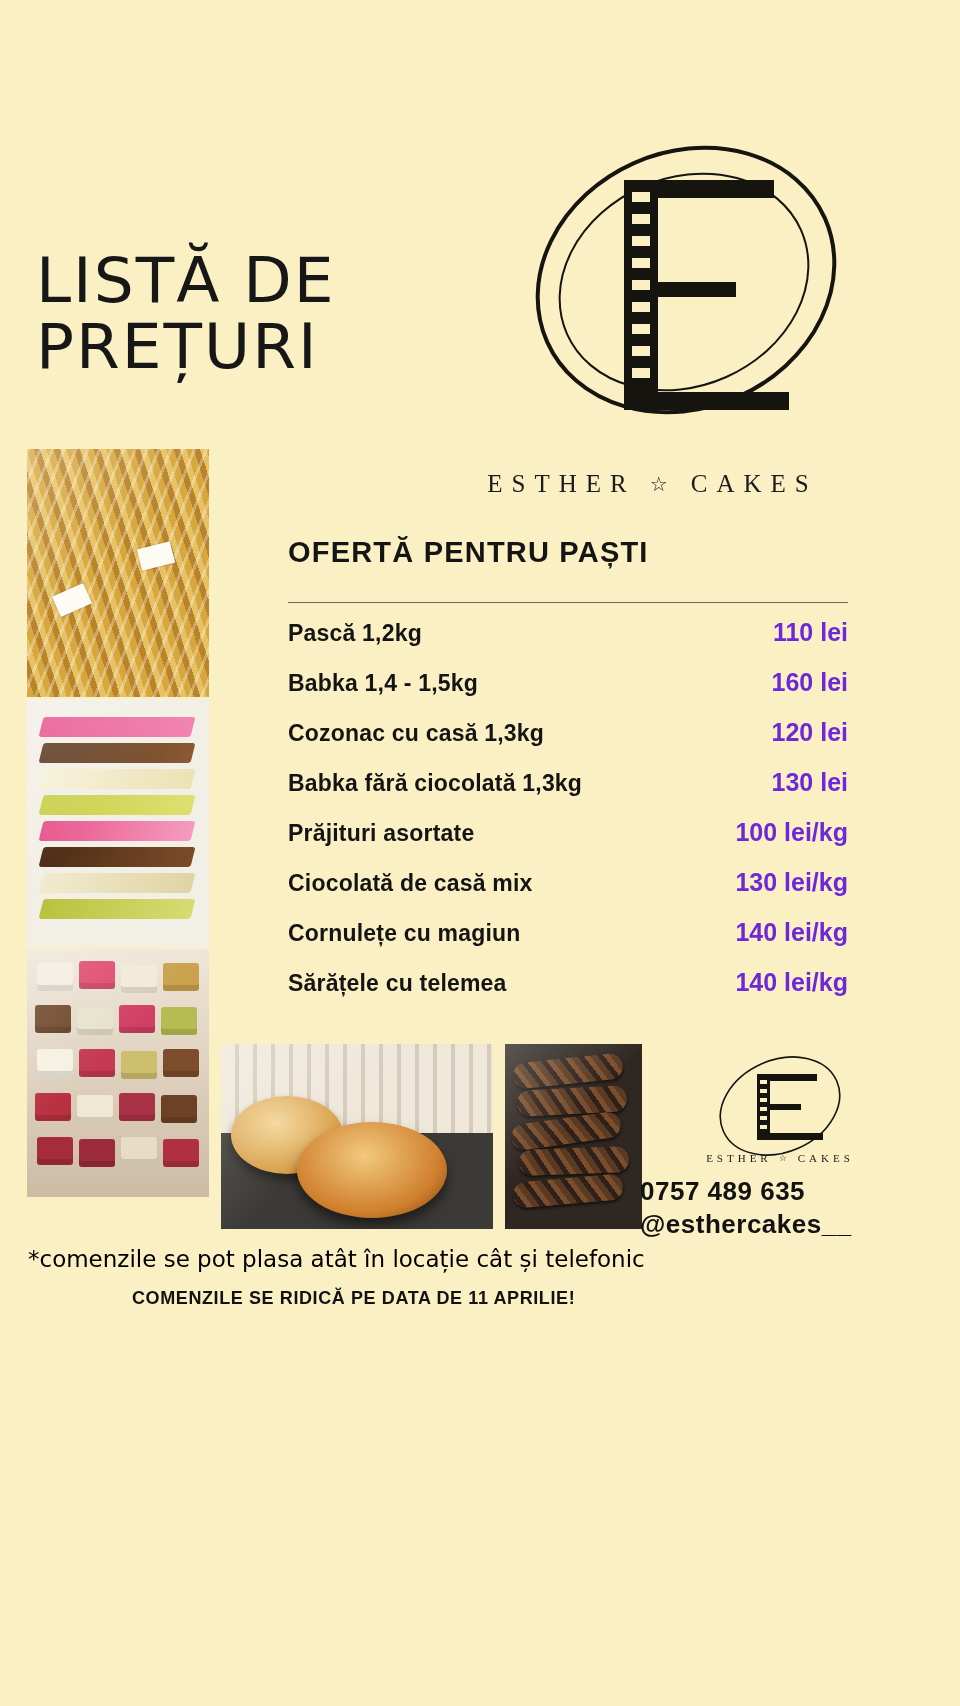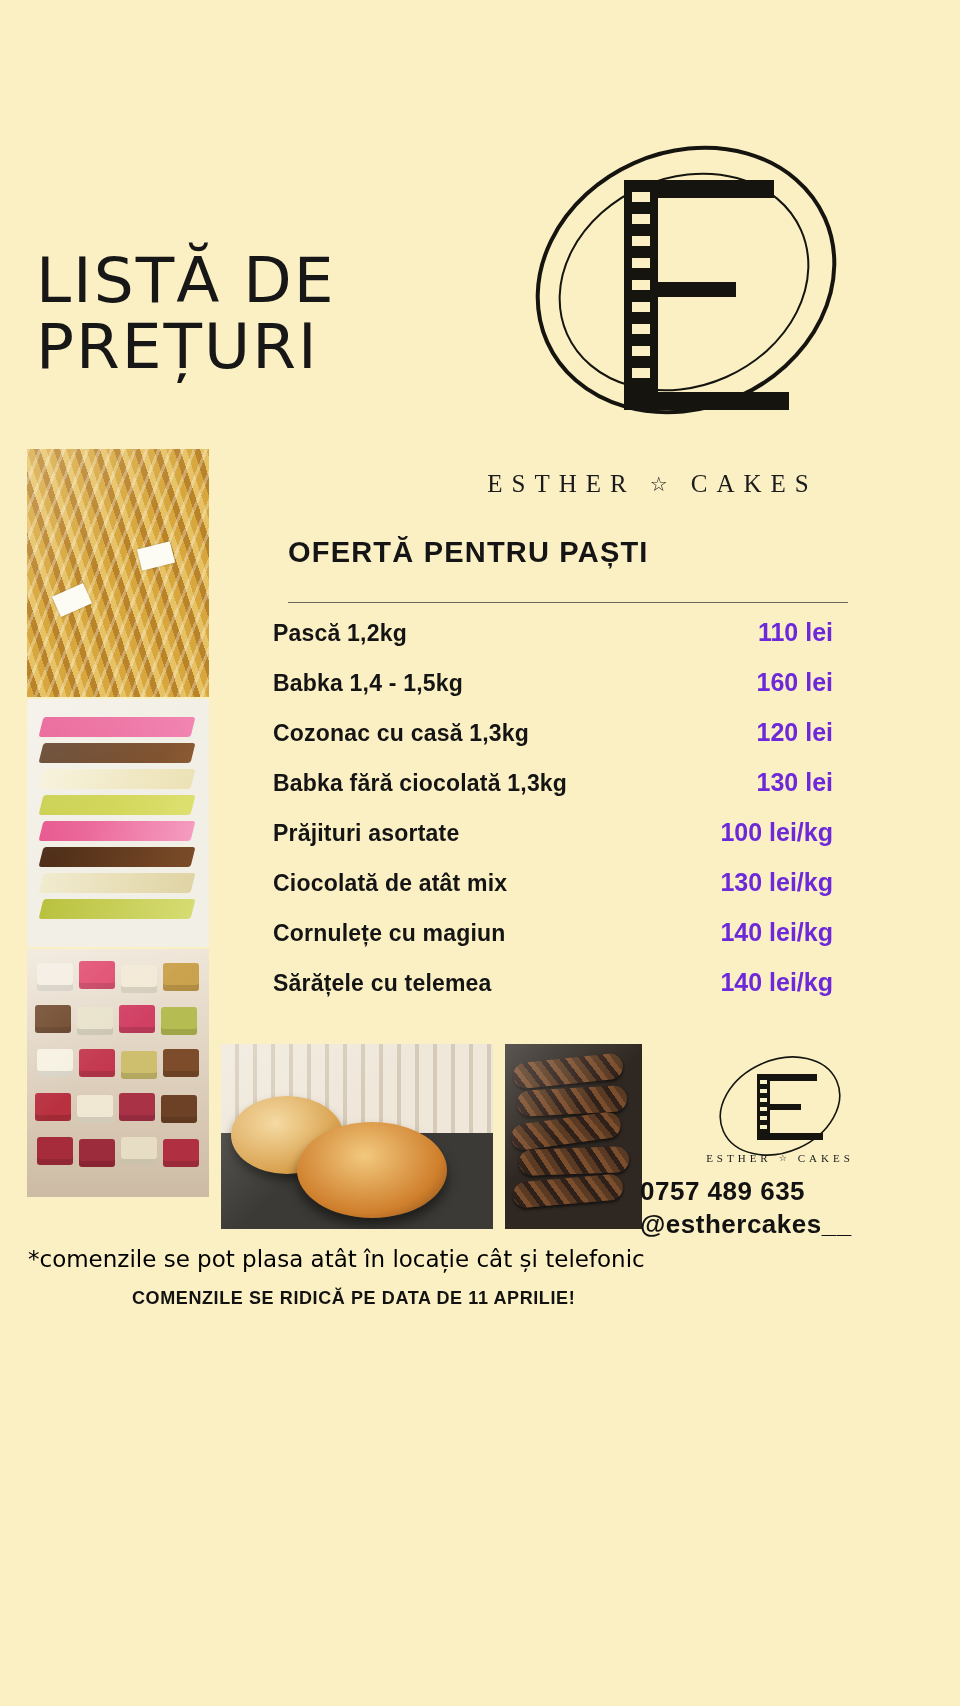--- a/index.html
+++ b/index.html
@@ -81,21 +81,21 @@
     top: 602px;
     width: 560px;
     height: 1px;
     background: #3a3a3a;
     opacity: .75;
   }
 
   
   .price-list {
     position: absolute;
-    left: 273px;
+    left: 288px;
     top: 618px;
     width: 560px;
   }
   .price-row {
     display: flex;
     align-items: baseline;
     justify-content: space-between;
     height: 50px;
   }
   .price-name {
@@ -279,21 +279,21 @@
     </div>
     <div class="price-row">
       <span class="price-name">Babka fără ciocolată 1,3kg</span>
       <span class="price-value">130 lei</span>
     </div>
     <div class="price-row">
       <span class="price-name">Prăjituri asortate</span>
       <span class="price-value">100 lei/kg</span>
     </div>
     <div class="price-row">
-      <span class="price-name">Ciocolată de atât mix</span>
+      <span class="price-name">Ciocolată de casă mix</span>
       <span class="price-value">130 lei/kg</span>
     </div>
     <div class="price-row">
       <span class="price-name">Cornulețe cu magiun</span>
       <span class="price-value">140 lei/kg</span>
     </div>
     <div class="price-row">
       <span class="price-name">Sărățele cu telemea</span>
       <span class="price-value">140 lei/kg</span>
     </div>

